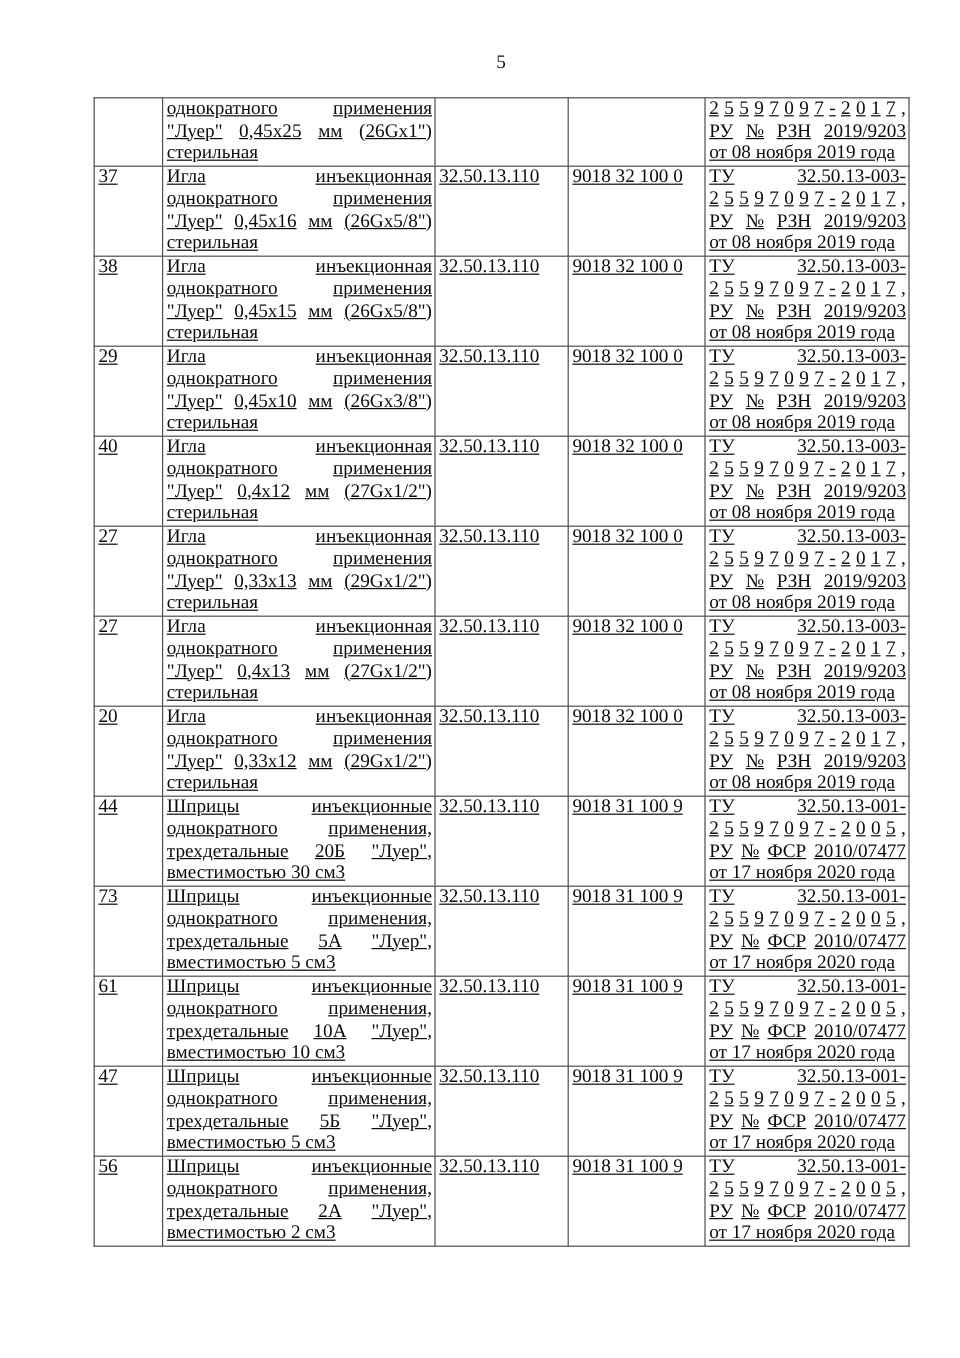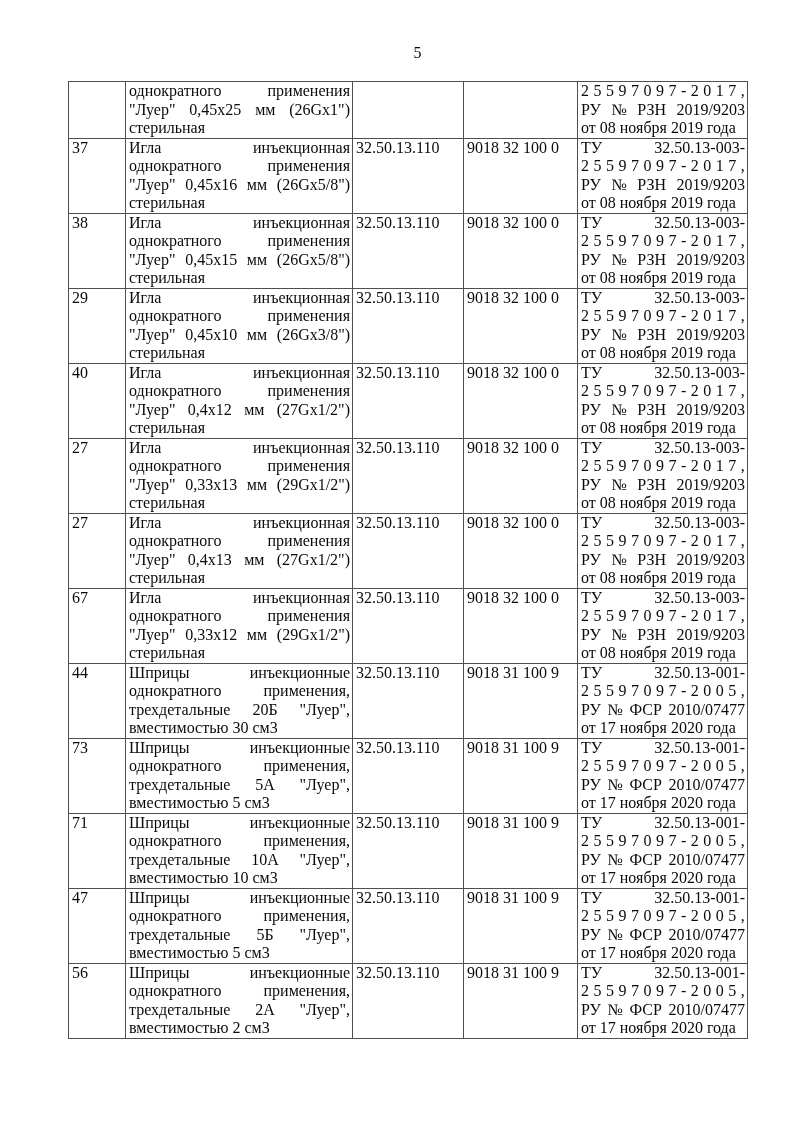--- a/index.html
+++ b/index.html
@@ -12,24 +12,25 @@
   }
   .page { position: relative; width: 800px; height: 1132px; background: #ffffff; }
   .page-number {
     position: absolute;
     top: 43px; left: 78px; width: 679px;
     text-align: center;
     font-size: 16px; line-height: 19px;
   }
   table.doc-table {
     position: absolute;
-    top: 81px; left: 68px;
+    top: 81px; left: 78px;
     width: 679px;
     border-collapse: collapse;
     table-layout: fixed;
+    text-decoration: underline;
   }
   col.c-num   { width: 57px; }
   col.c-name  { width: 227px; }
   col.c-code1 { width: 111px; }
   col.c-code2 { width: 114px; }
   col.c-reg   { width: 170px; }
   td {
     border: 1px solid #4f4f4f;
     vertical-align: top;
     font-size: 16px;
@@ -411,21 +412,21 @@
               <span>РУ</span>
               <span>№</span>
               <span>РЗН</span>
               <span>2019/9203</span>
             </div>
             <div class="line">от 08 ноября 2019 года</div>
           </td>
   </tr>
 
   <tr>
-    <td>67</td>
+    <td>20</td>
     <td>
             <div class="line just">
               <span>Игла</span>
               <span>инъекционная</span>
             </div>
             <div class="line just">
               <span>однократного</span>
               <span>применения</span>
             </div>
             <div class="line just">
@@ -565,21 +566,21 @@
               <span>РУ</span>
               <span>№</span>
               <span>ФСР</span>
               <span>2010/07477</span>
             </div>
             <div class="line">от 17 ноября 2020 года</div>
           </td>
   </tr>
 
   <tr>
-    <td>71</td>
+    <td>61</td>
     <td>
             <div class="line just">
               <span>Шприцы</span>
               <span>инъекционные</span>
             </div>
             <div class="line just">
               <span>однократного</span>
               <span>применения,</span>
             </div>
             <div class="line just">

